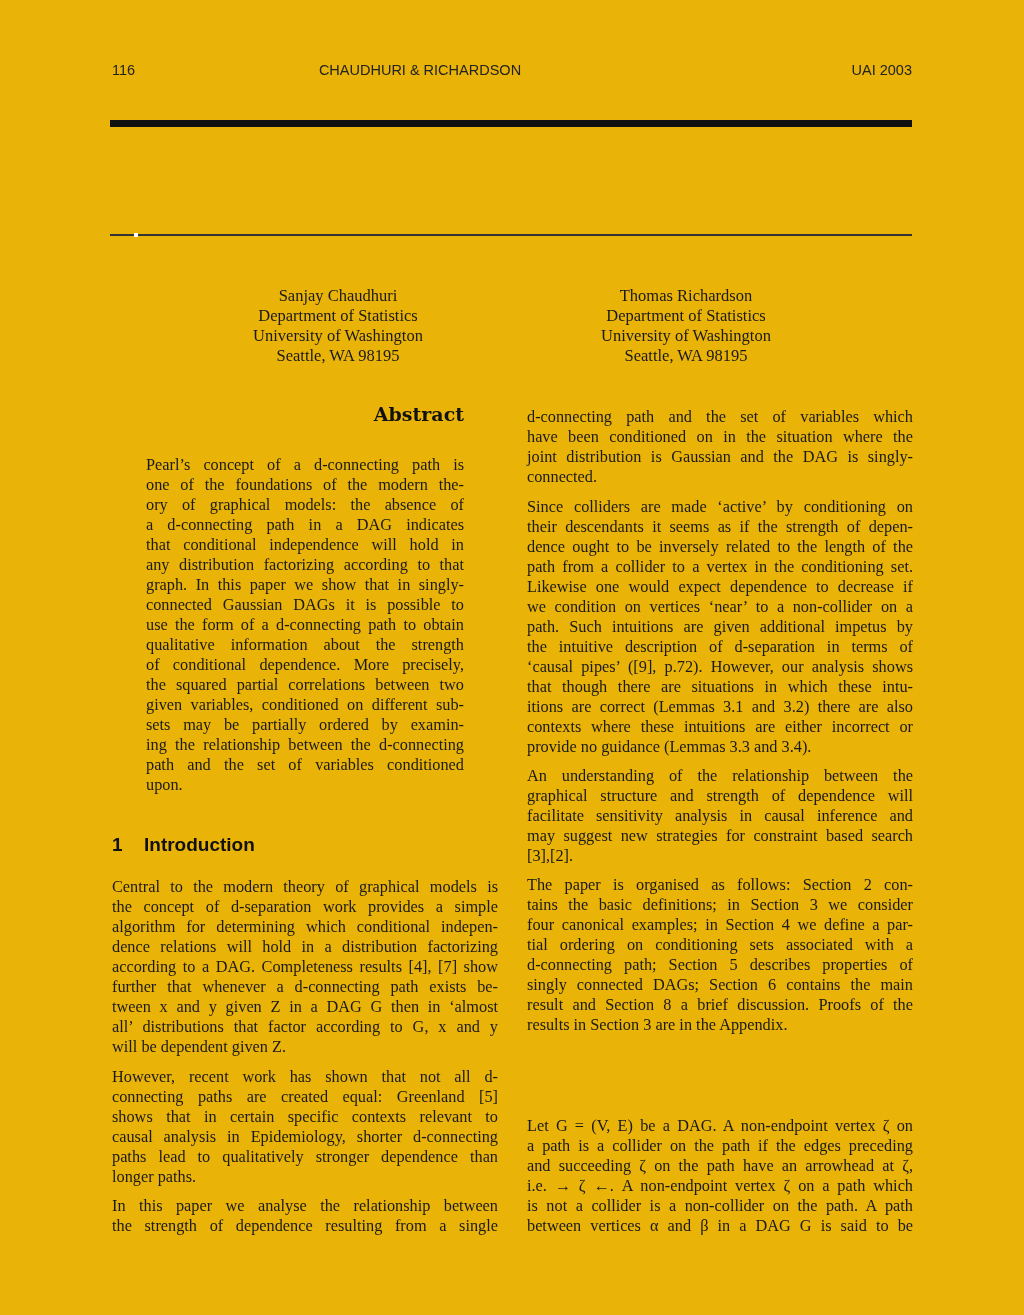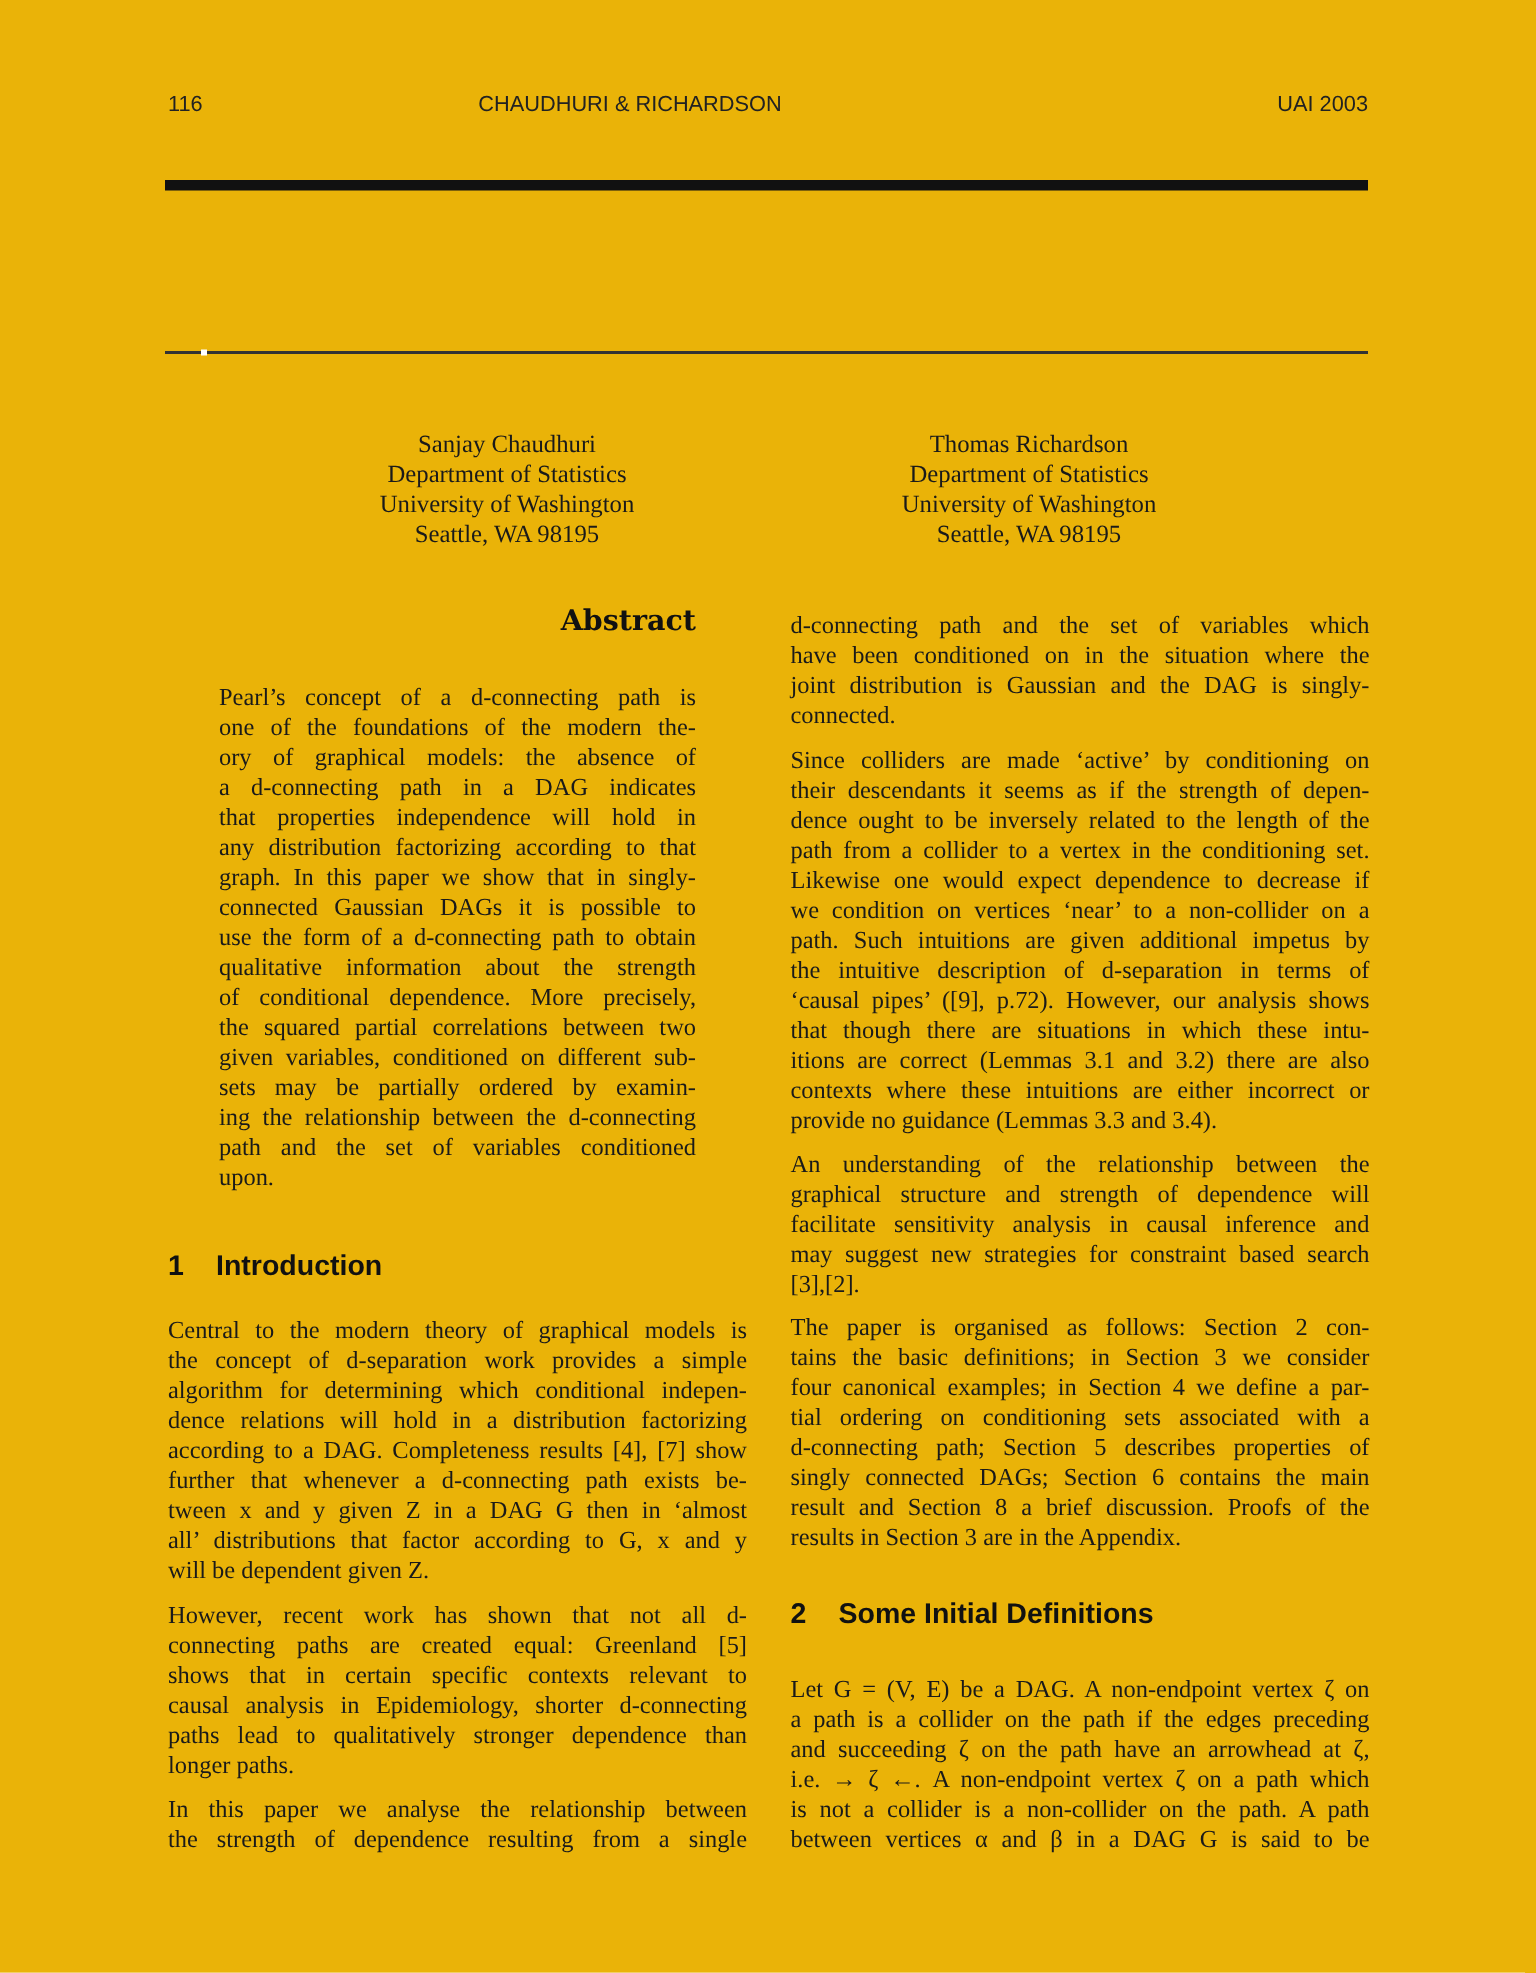--- a/index.html
+++ b/index.html
@@ -58,21 +58,21 @@
     <div>University of Washington</div>
     <div>Seattle, WA 98195</div>
   </div>
 
   <div class="abstract-head">Abstract</div>
   <div>
     <div class="line col-a" style="top:455px">Pearl’s concept of a d-connecting path is</div>
     <div class="line col-a" style="top:475px">one of the foundations of the modern the-</div>
     <div class="line col-a" style="top:495px">ory of graphical models: the absence of</div>
     <div class="line col-a" style="top:515px">a d-connecting path in a DAG indicates</div>
-    <div class="line col-a" style="top:535px">that properties independence will hold in</div>
+    <div class="line col-a" style="top:535px">that conditional independence will hold in</div>
     <div class="line col-a" style="top:555px">any distribution factorizing according to that</div>
     <div class="line col-a" style="top:575px">graph. In this paper we show that in singly-</div>
     <div class="line col-a" style="top:595px">connected Gaussian DAGs it is possible to</div>
     <div class="line col-a" style="top:615px">use the form of a d-connecting path to obtain</div>
     <div class="line col-a" style="top:635px">qualitative information about the strength</div>
     <div class="line col-a" style="top:655px">of conditional dependence. More precisely,</div>
     <div class="line col-a" style="top:675px">the squared partial correlations between two</div>
     <div class="line col-a" style="top:695px">given variables, conditioned on different sub-</div>
     <div class="line col-a" style="top:715px">sets may be partially ordered by examin-</div>
     <div class="line col-a" style="top:735px">ing the relationship between the d-connecting</div>
@@ -145,23 +145,20 @@
     <div class="line col-r" style="top:875px">The paper is organised as follows: Section 2 con-</div>
     <div class="line col-r" style="top:895px">tains the basic definitions; in Section 3 we consider</div>
     <div class="line col-r" style="top:915px">four canonical examples; in Section 4 we define a par-</div>
     <div class="line col-r" style="top:935px">tial ordering on conditioning sets associated with a</div>
     <div class="line col-r" style="top:955px">d-connecting path; Section 5 describes properties of</div>
     <div class="line col-r" style="top:975px">singly connected DAGs; Section 6 contains the main</div>
     <div class="line col-r" style="top:995px">result and Section 8 a brief discussion. Proofs of the</div>
     <div class="line col-r last" style="top:1015px">results in Section 3 are in the Appendix.</div>
   </div>
 
-  <div class="sec-head" style="left:527px; top:1066px">
-    <span class="num">2</span><span>Some Initial Definitions</span>
-  </div>
 
   <div>
     <div class="line col-r" style="top:1116px">Let G = (V, E) be a DAG. A non-endpoint vertex ζ on</div>
     <div class="line col-r" style="top:1136px">a path is a collider on the path if the edges preceding</div>
     <div class="line col-r" style="top:1156px">and succeeding ζ on the path have an arrowhead at ζ,</div>
     <div class="line col-r" style="top:1176px">i.e. → ζ ←. A non-endpoint vertex ζ on a path which</div>
     <div class="line col-r" style="top:1196px">is not a collider is a non-collider on the path. A path</div>
     <div class="line col-r" style="top:1216px">between vertices α and β in a DAG G is said to be</div>
   </div>
 

